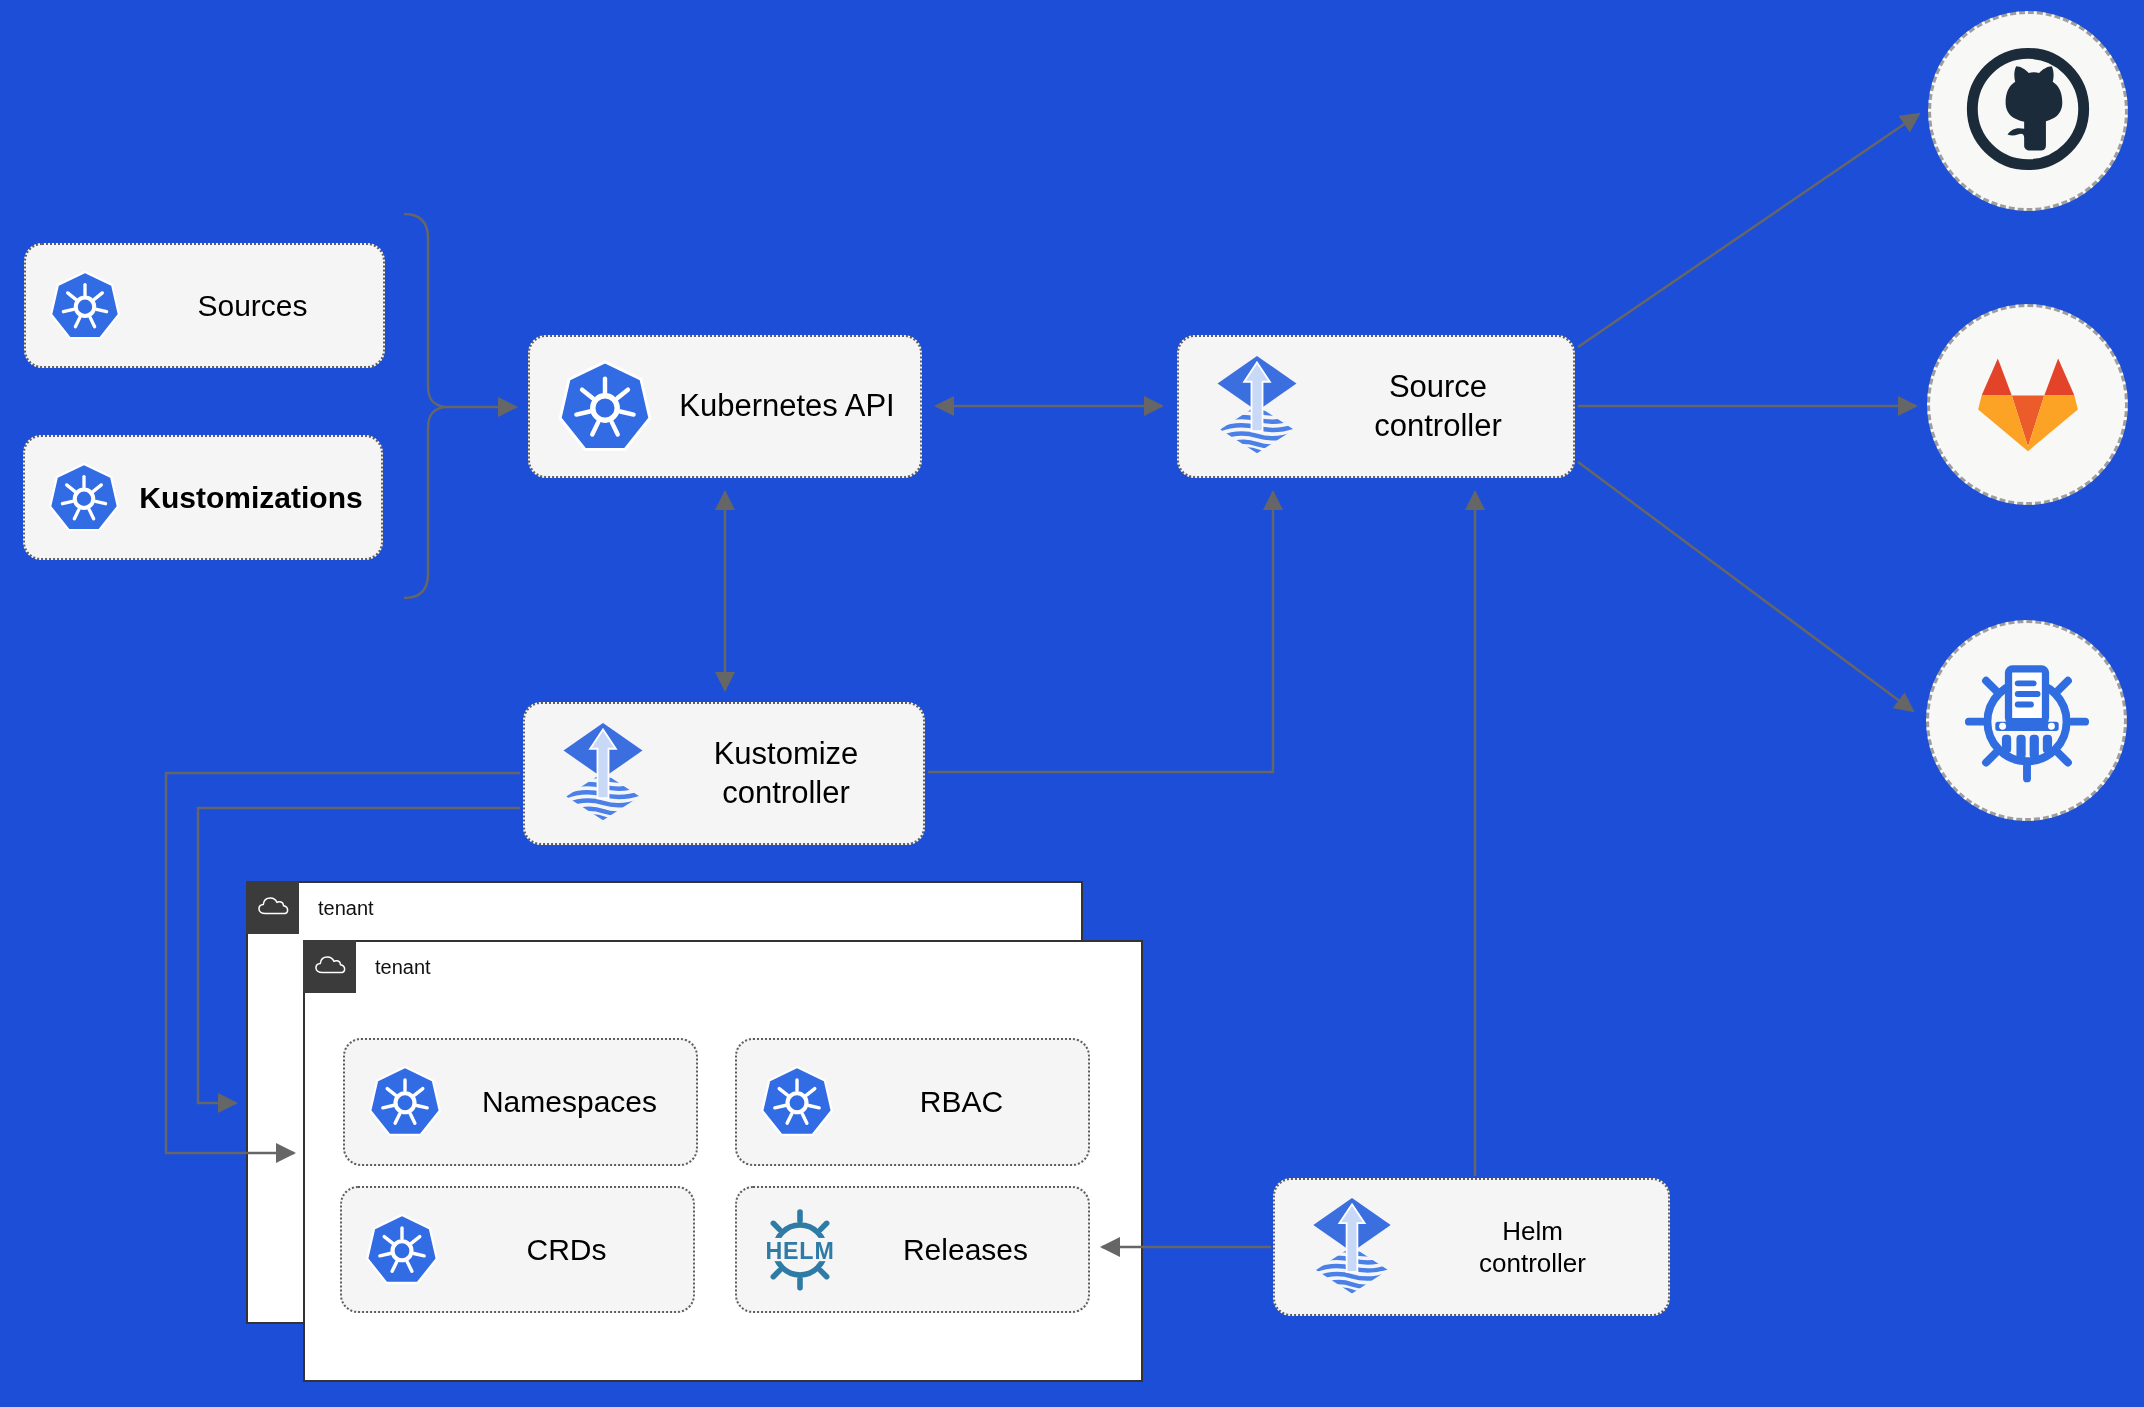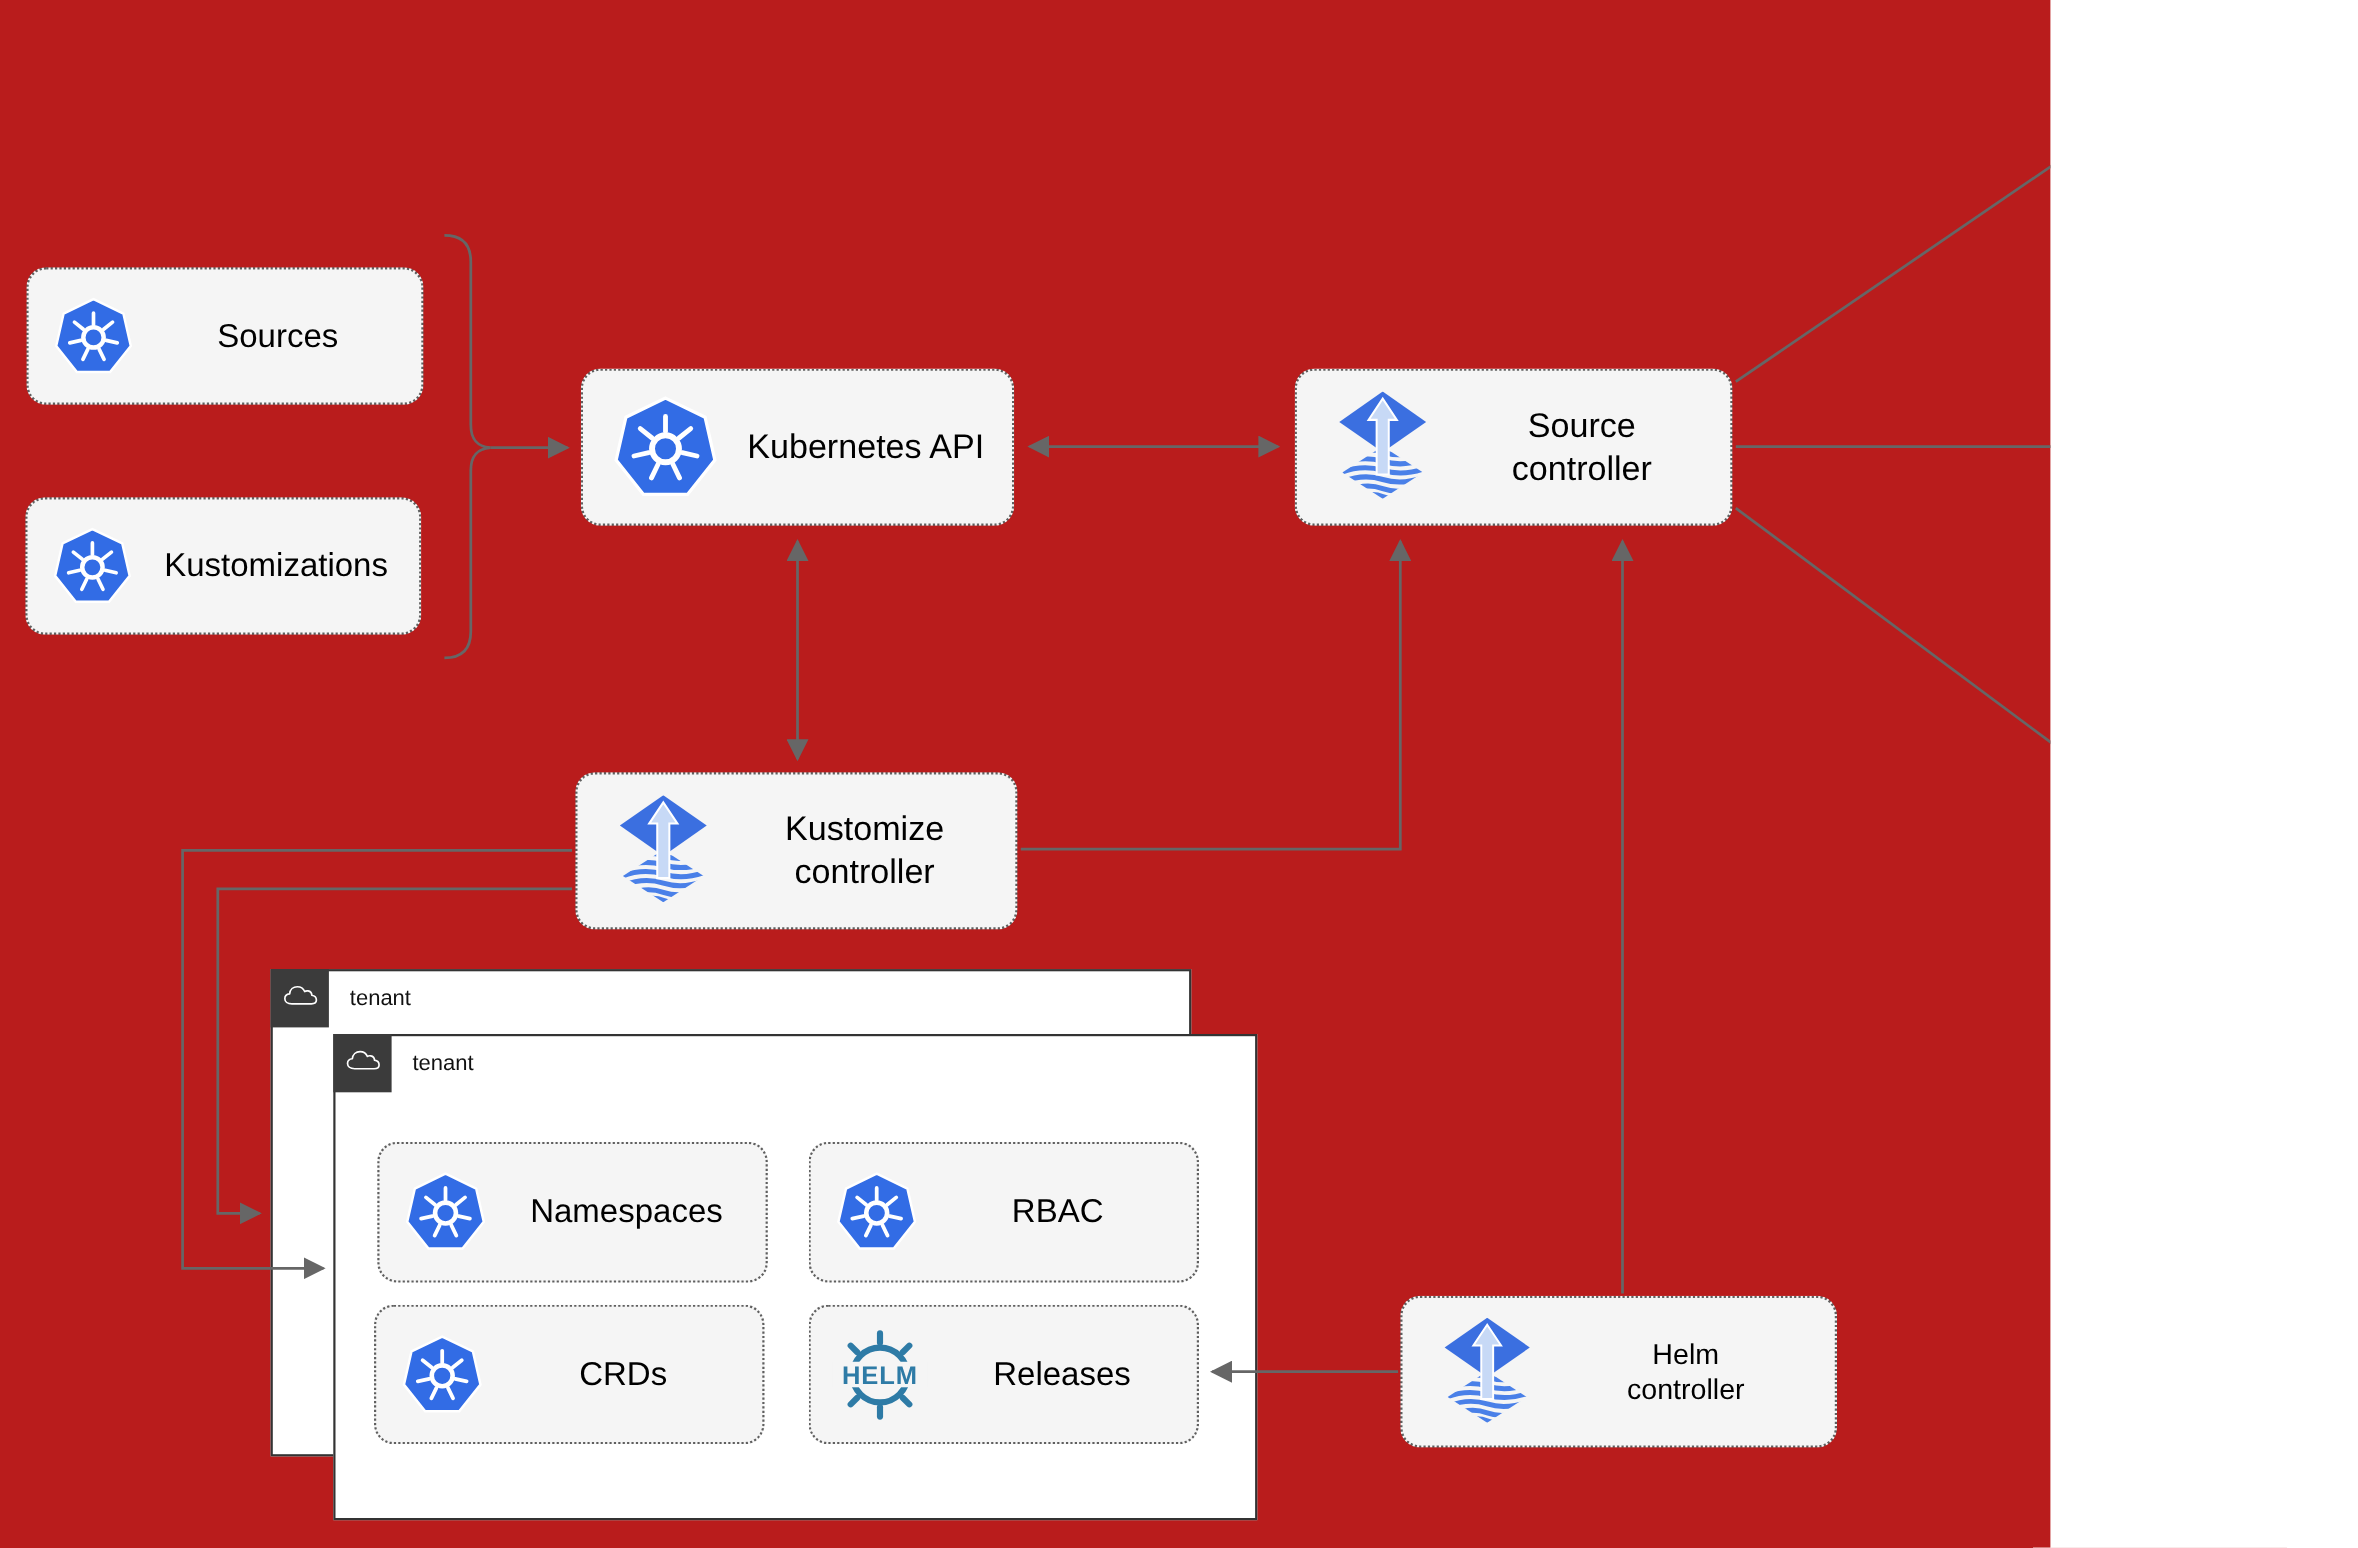--- a/index.html
+++ b/index.html
@@ -16,21 +16,21 @@
     --gitlab_orange:#ec5b2a;
     --gitlab_light:#fca326;
     --tenant_border:#333333;
     --tenant_tab:#3b3b3b;
     --circle_bg:#f8f8f6;
     --circle_border:#9e9e9e;
     --registry_blue:#2f6de0;
   }
   html,body{margin:0;padding:0;background:#ffffff;}
   body{font-family:"Liberation Sans", sans-serif;}
-  #stage{position:relative;width:1864px;height:1407px;background:#b91c1c;overflow:hidden;}
+  #stage{position:relative;width:2144px;height:1407px;background:#1d4ed8;overflow:hidden;}
 
   .card{
     position:absolute;
     background:var(--card_bg);
     border:2px dotted var(--card_border);
     border-radius:18px;
     display:flex;align-items:center;
     box-sizing:border-box;
     z-index:3;
   }
@@ -161,21 +161,21 @@
     <span class="icon-wrap" style="margin-left:22px;">
       <svg width="74" height="74" viewBox="0 0 100 100">
           <use href="#k8s-logo"></use>
         </svg>
     </span>
     <span class="node-label">
         <span>Sources</span>
       </span>
   </div>
 
-  <div class="card" style="left:23px;top:452px;width:360px;height:125px;">
+  <div class="card" style="left:23px;top:435px;width:360px;height:125px;font-weight:bold;">
     <span class="icon-wrap" style="margin-left:22px;">
       <svg width="74" height="74" viewBox="0 0 100 100">
           <use href="#k8s-logo"></use>
         </svg>
     </span>
     <span class="node-label">
         <span>Kustomizations</span>
       </span>
   </div>
 

